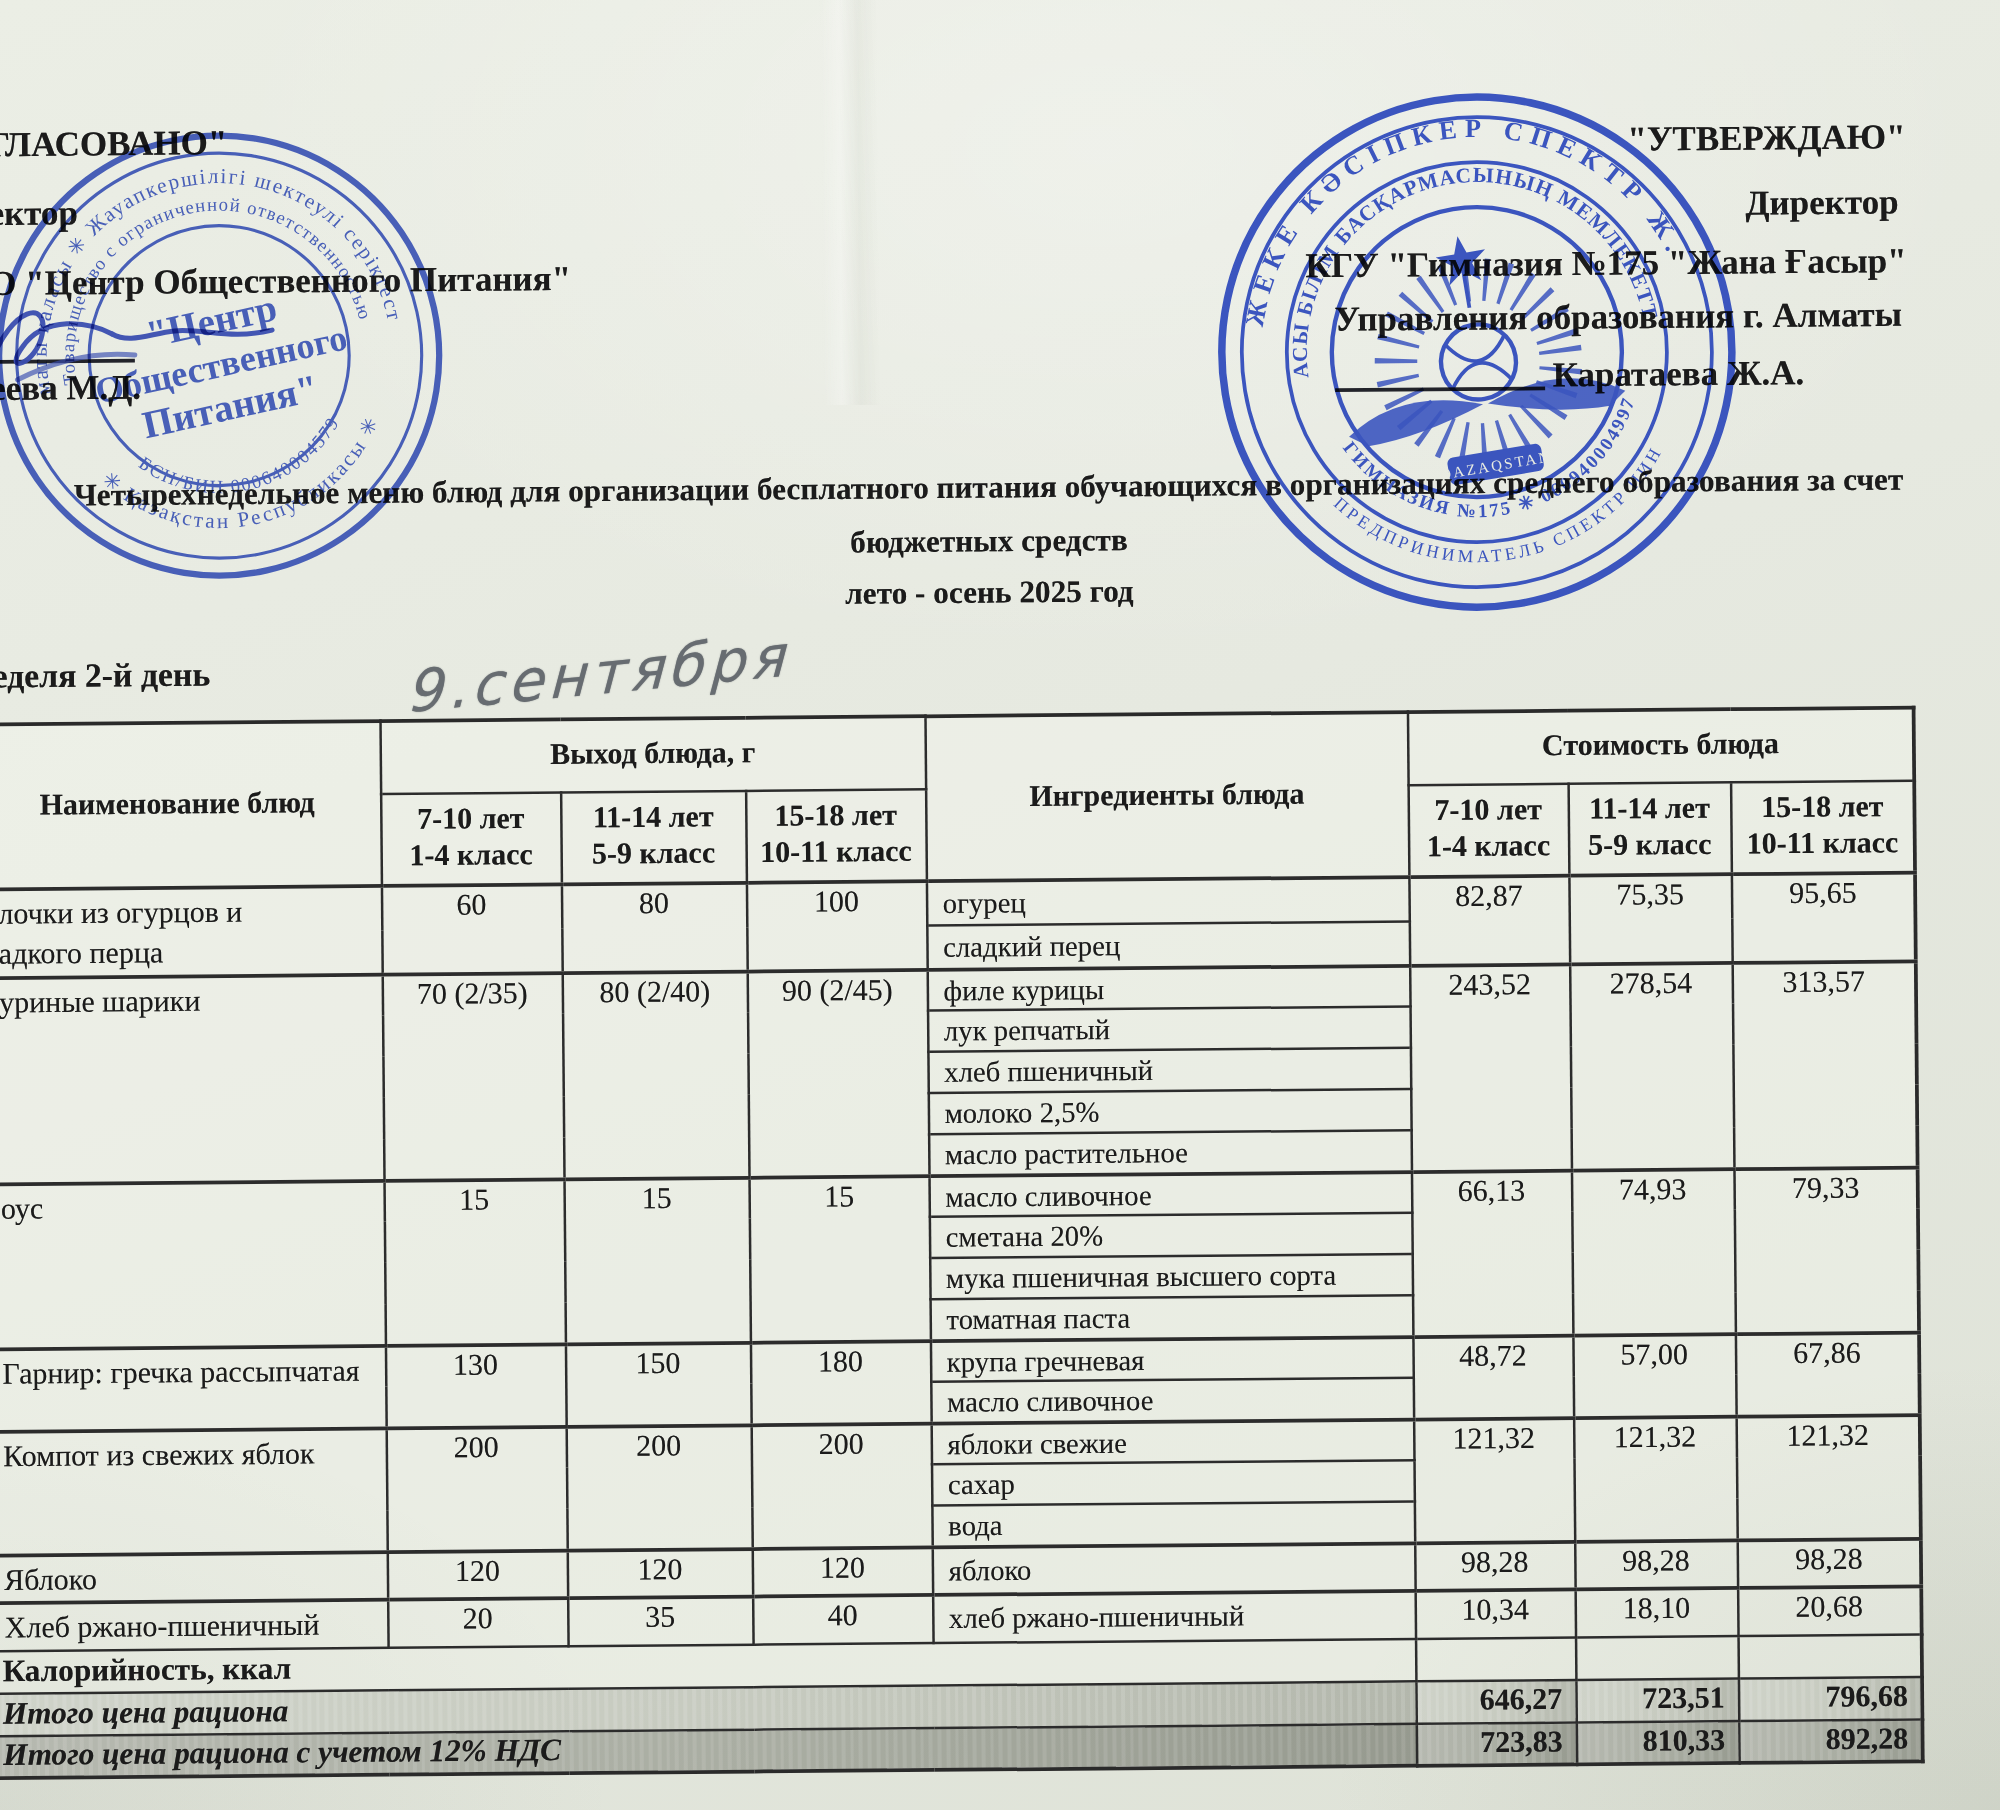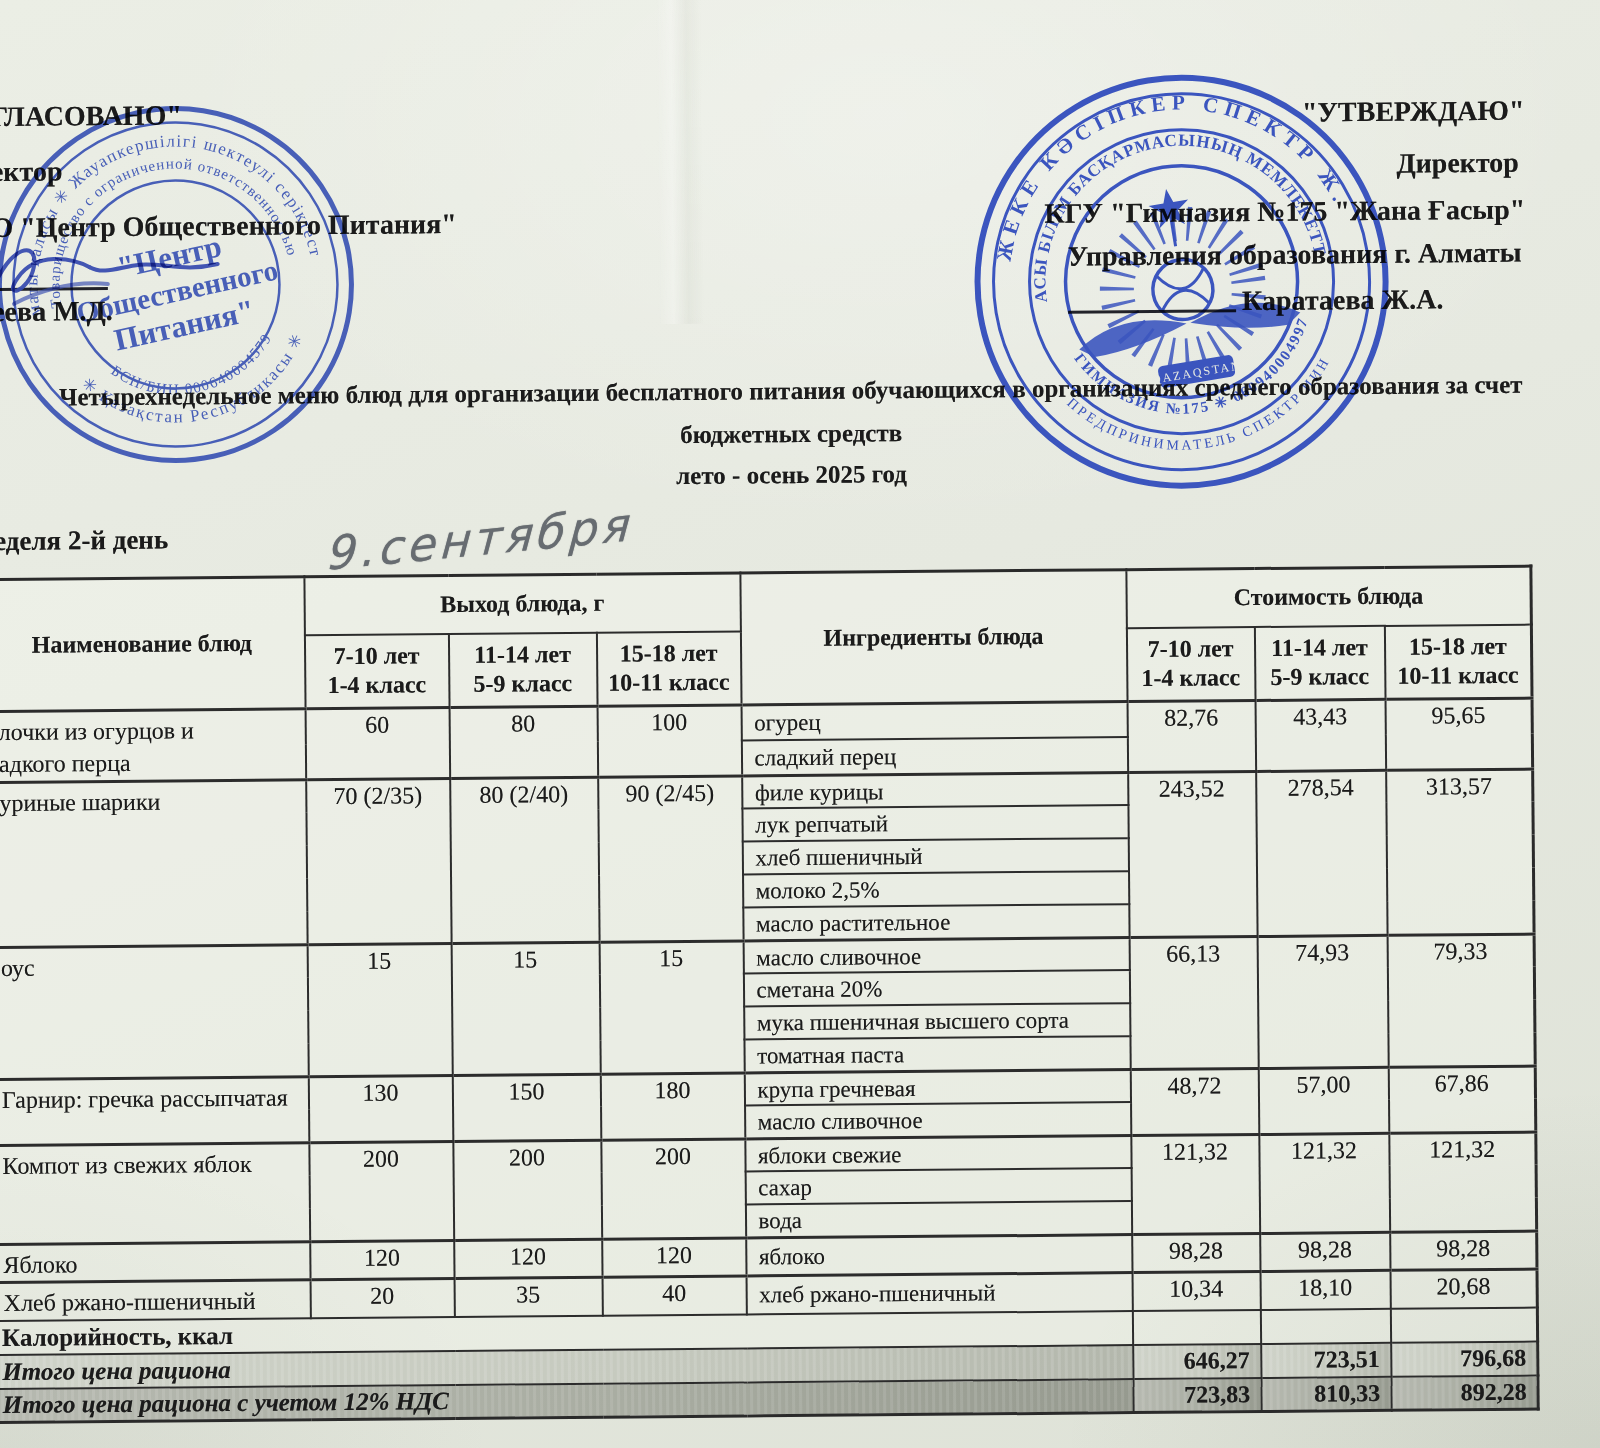--- a/index.html
+++ b/index.html
@@ -216,22 +216,22 @@
       <tbody>
         <tr class="dish-start">
           <td class="name" rowspan="2">
             <div>лочки из огурцов и</div>
             <div>адкого перца</div>
           </td>
           <td class="val" rowspan="2">60</td>
           <td class="val" rowspan="2">80</td>
           <td class="val" rowspan="2">100</td>
           <td class="ing">огурец</td>
-          <td class="val" rowspan="2">82,76</td>
-          <td class="val" rowspan="2">43,43</td>
+          <td class="val" rowspan="2">82,87</td>
+          <td class="val" rowspan="2">75,35</td>
           <td class="val" rowspan="2">95,65</td>
         </tr>
         <tr>
           <td class="ing">сладкий перец</td>
         </tr>
         <tr class="dish-start">
           <td class="name" rowspan="5">
             <div>уриные шарики</div>
           </td>
           <td class="val" rowspan="5">70 (2/35)</td>

